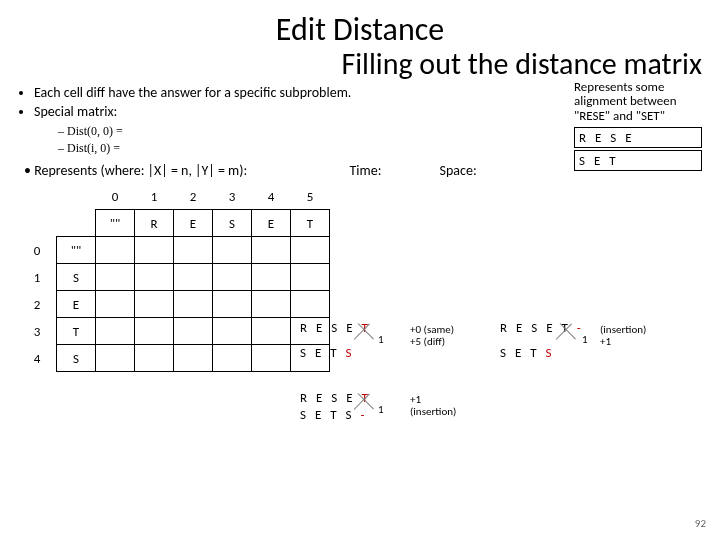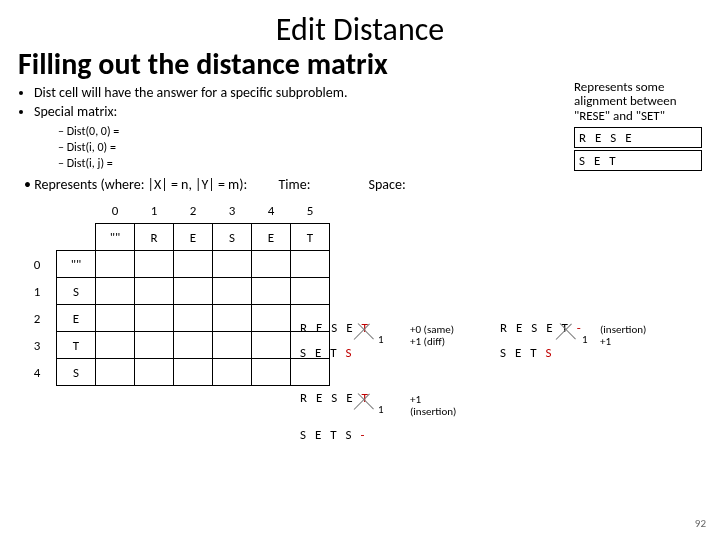--- a/index.html
+++ b/index.html
@@ -1,25 +1,25 @@
 <!DOCTYPE html>
 <html><head>
 <meta charset="utf-8">
 <style>
 body { font-family: Calibri, Arial, sans-serif; margin: 0; padding: 10px 18px; width: 720px; height: 540px; box-sizing: border-box; font-size: 13px; color: #000; position: relative; }
 h1 { font-size: 32px; font-weight: 400; text-align: center; margin: 0 0 -4px 0; }
-h2 { font-size: 30px; font-weight: 700; text-align: left; margin: 0 0 2px 0; }
+h2 { font-size: 30px; font-weight: 400; text-align: right; margin: 0 0 2px 0; }
 ul.b1 { margin: 0 0 4px 0; padding-left: 16px; }
 ul.b1 > li { font-size: 14px; margin-bottom: 2px; }
-ul.b2 { margin: 2px 8px 6px 0; padding-left: 40px; list-style: none; }
+ul.b2 { margin: 2px 8px 6px 0; padding-left: 40px; list-style: none; font-family: Liberation Serif, serif; }
 ul.b2 > li { font-size: 12px; margin-bottom: 2px; }
 ul.b2 > li:before { content: "–  "; }
 .complexity { font-size: 14px; margin: 2px 0 4px 0; padding-left: 6px; }
 .tlabel { display: inline-block; }
-.time { margin-left: 28px; }
+.time { margin-left: 99px; }
 .space { margin-left: 55px; }
 table.grid { border-collapse: collapse; margin-top: 2px; }
 table.grid td { border: 1.5px solid #000; width: 36px; height: 24px; text-align: center; font-size: 13px; }
 table.grid td.hdr { border: none; background: #fff; font-size: 13px; }
 .sidebox { position: absolute; right: 18px; top: 80px; width: 128px; font-size: 13px; }
 .note { margin-bottom: 4px; line-height: 1.1; }
 .aln { border: 1px solid #000; padding: 2px 4px; margin-top: 2px; letter-spacing: 3px; font-size: 13px; text-align: left; }
 .lower { position: absolute; left: 300px; top: 320px; width: 380px; font-size: 13px; }
 .pair { position: absolute; }
 .str { letter-spacing: 3px; }
@@ -32,27 +32,26 @@
 .one { font-size: 11px; }
 .page { position: absolute; right: 14px; bottom: 10px; font-size: 11px; color: #666; }
 </style>
 </head>
 <body>
 
 <h1>Edit Distance</h1>
 <h2>Filling out the distance matrix</h2>
 
 <ul class="b1">
-  <li>Dist cell will have the answer for a specific subproblem.</li>
+  <li>Each cell diff have the answer for a specific subproblem.</li>
   <li>Special matrix:</li>
 </ul>
 <ul class="b2">
   <li>Dist(0, 0)  =</li>
   <li>Dist(i, 0)  =</li>
-  <li>Dist(i, j)  =</li>
 </ul>
 
 <div class="complexity">
   • <span>Represents (where: |X| = n, |Y| = m):</span>
   <span class="tlabel time">Time:</span>
   <span class="tlabel space">Space:</span>
 </div>
 
 <table class="grid">
   <tbody>
@@ -138,21 +137,21 @@
 <div class="lower">
   <div class="pair" style="left:0; top:0;">
     <div class="str"><span>R E S E </span><span class="red">T</span></div>
     <div style="position:relative; margin-top:2px;">
       <span class="diag lr" style="left:58px; top:-14px;"></span>
       <span class="diag rl" style="left:58px; top:-14px;"></span>
       <span class="one" style="position:absolute; left:78px; top:-4px;">1</span>
     </div>
     <div class="str" style="margin-top:10px;"><span>S E T </span><span class="red">S</span></div>
     <div class="ann" style="position:absolute; left:110px; top:4px; white-space:pre;">+0 (same)
-+1 (diff)</div>
++5 (diff)</div>
   </div>
 
   <div class="pair" style="left:200px; top:0;">
     <div class="str"><span>R E S E T </span><span class="red">-</span></div>
     <div style="position:relative; margin-top:2px;">
       <span class="diag lr" style="left:60px; top:-14px;"></span>
       <span class="diag rl" style="left:60px; top:-14px;"></span>
       <span class="one" style="position:absolute; left:82px; top:-4px;">1</span>
     </div>
     <div class="str" style="margin-top:10px;"><span>S E T </span><span class="red">S</span></div>
@@ -160,19 +159,19 @@
 +1</div>
   </div>
 
   <div class="pair" style="left:0; top:70px;">
     <div class="str"><span>R E S E </span><span class="red">T</span></div>
     <div style="position:relative; margin-top:2px;">
       <span class="diag lr" style="left:58px; top:-14px;"></span>
       <span class="diag rl" style="left:58px; top:-14px;"></span>
       <span class="one" style="position:absolute; left:78px; top:-4px;">1</span>
     </div>
-    <div class="str" style="margin-top:22px;"><span>S E T S </span><span class="red">-</span></div>
+    <div class="str" style="margin-top:2px;"><span>S E T S </span><span class="red">-</span></div>
     <div class="ann" style="position:absolute; left:110px; top:4px; white-space:pre;">+1
 (insertion)</div>
   </div>
 </div>
 
 <div class="page">92</div>
 
 </body></html>

